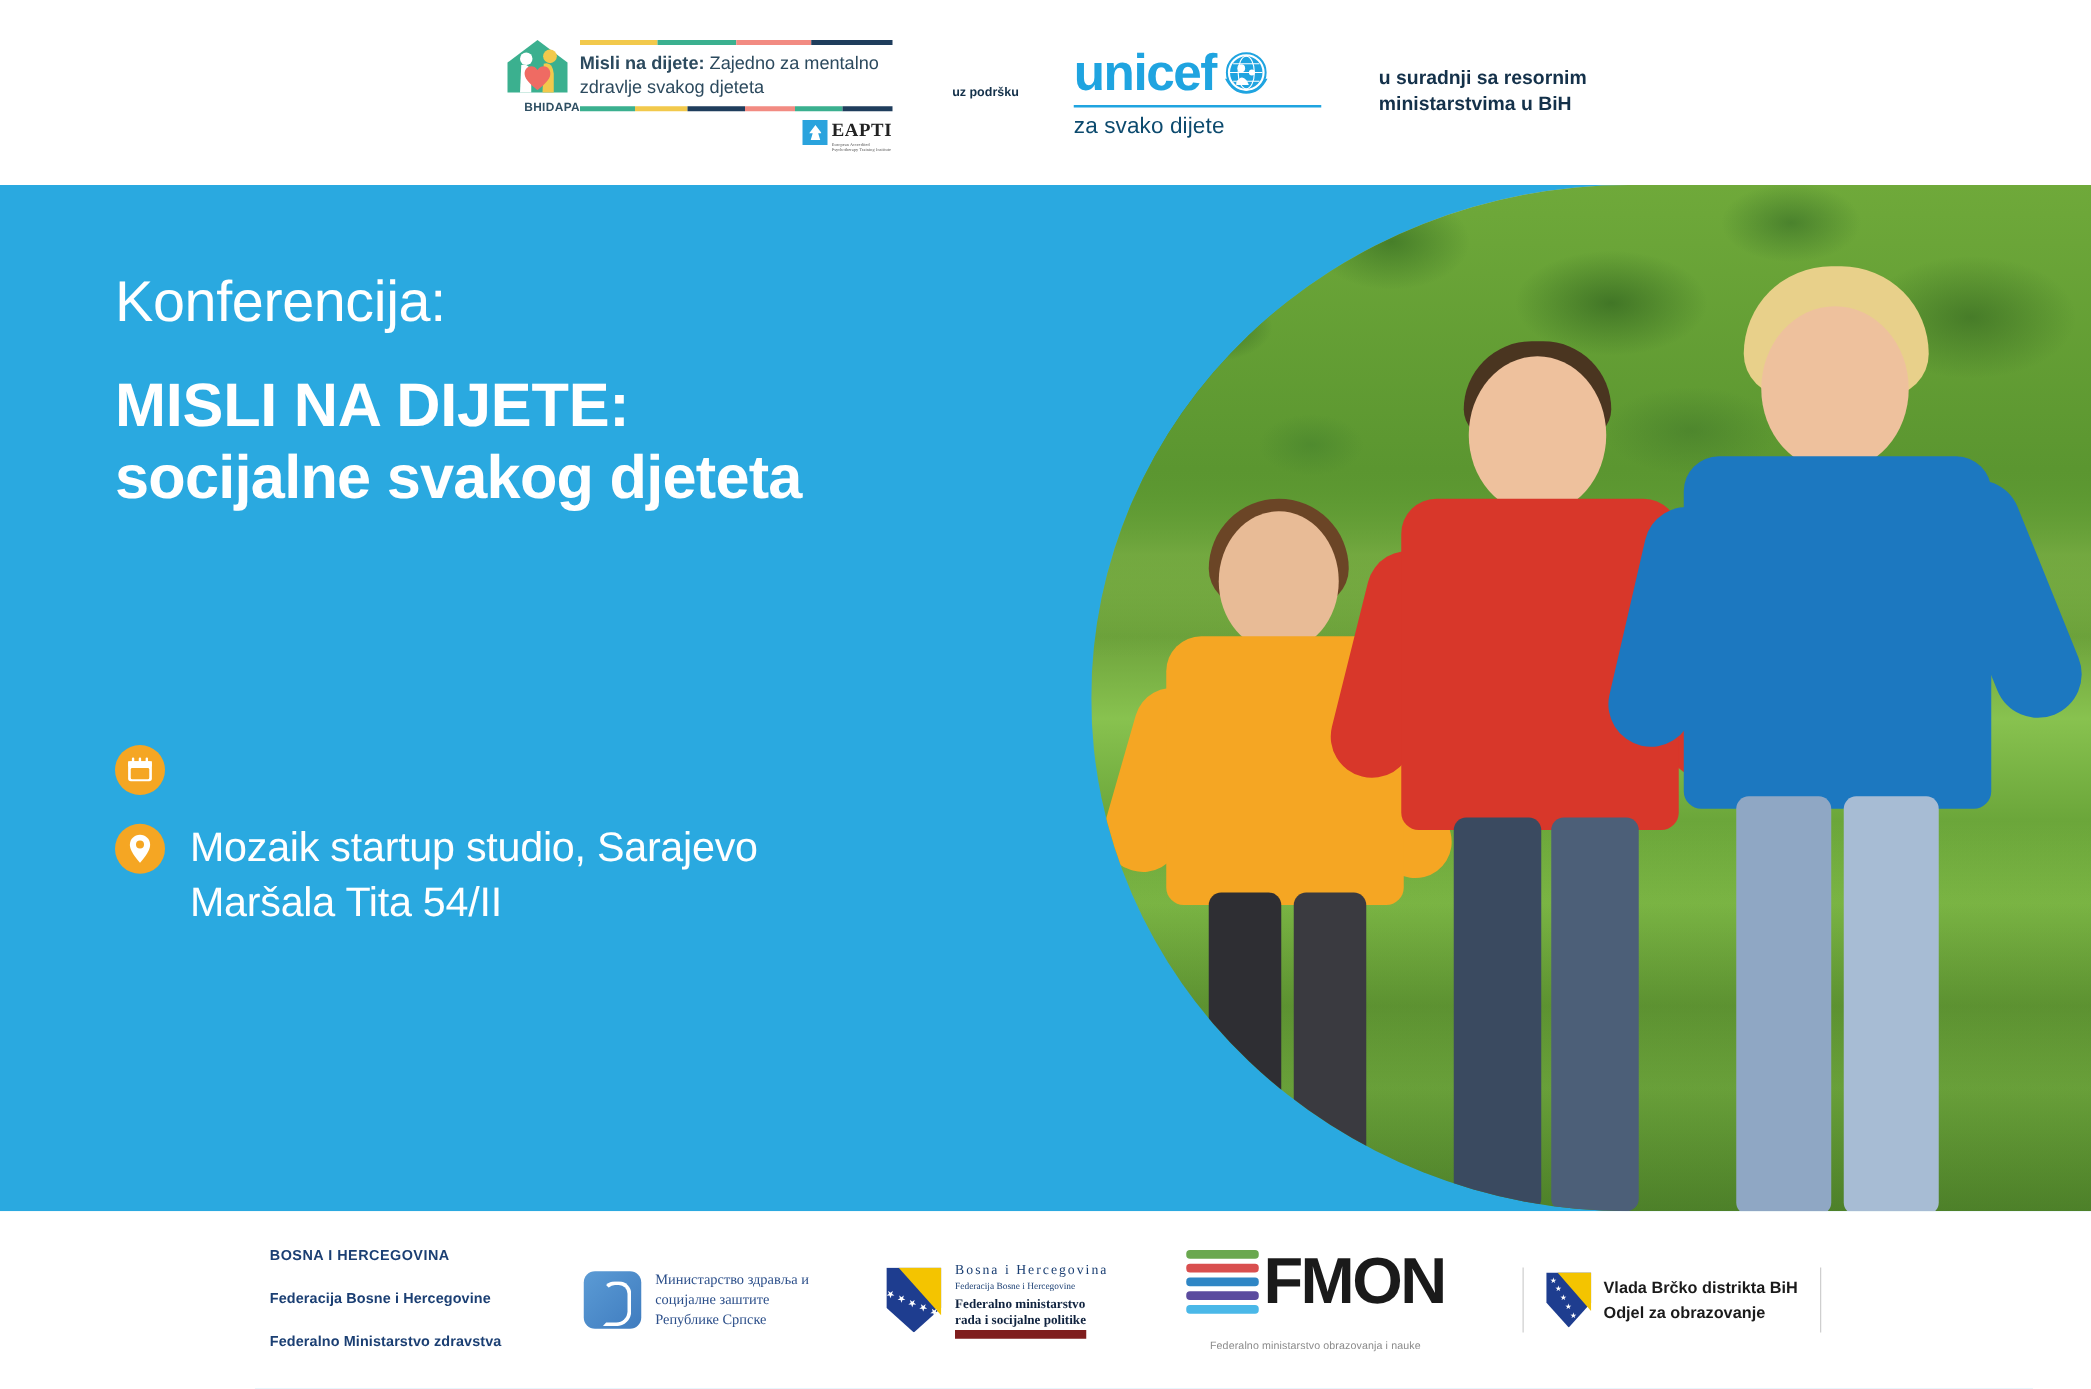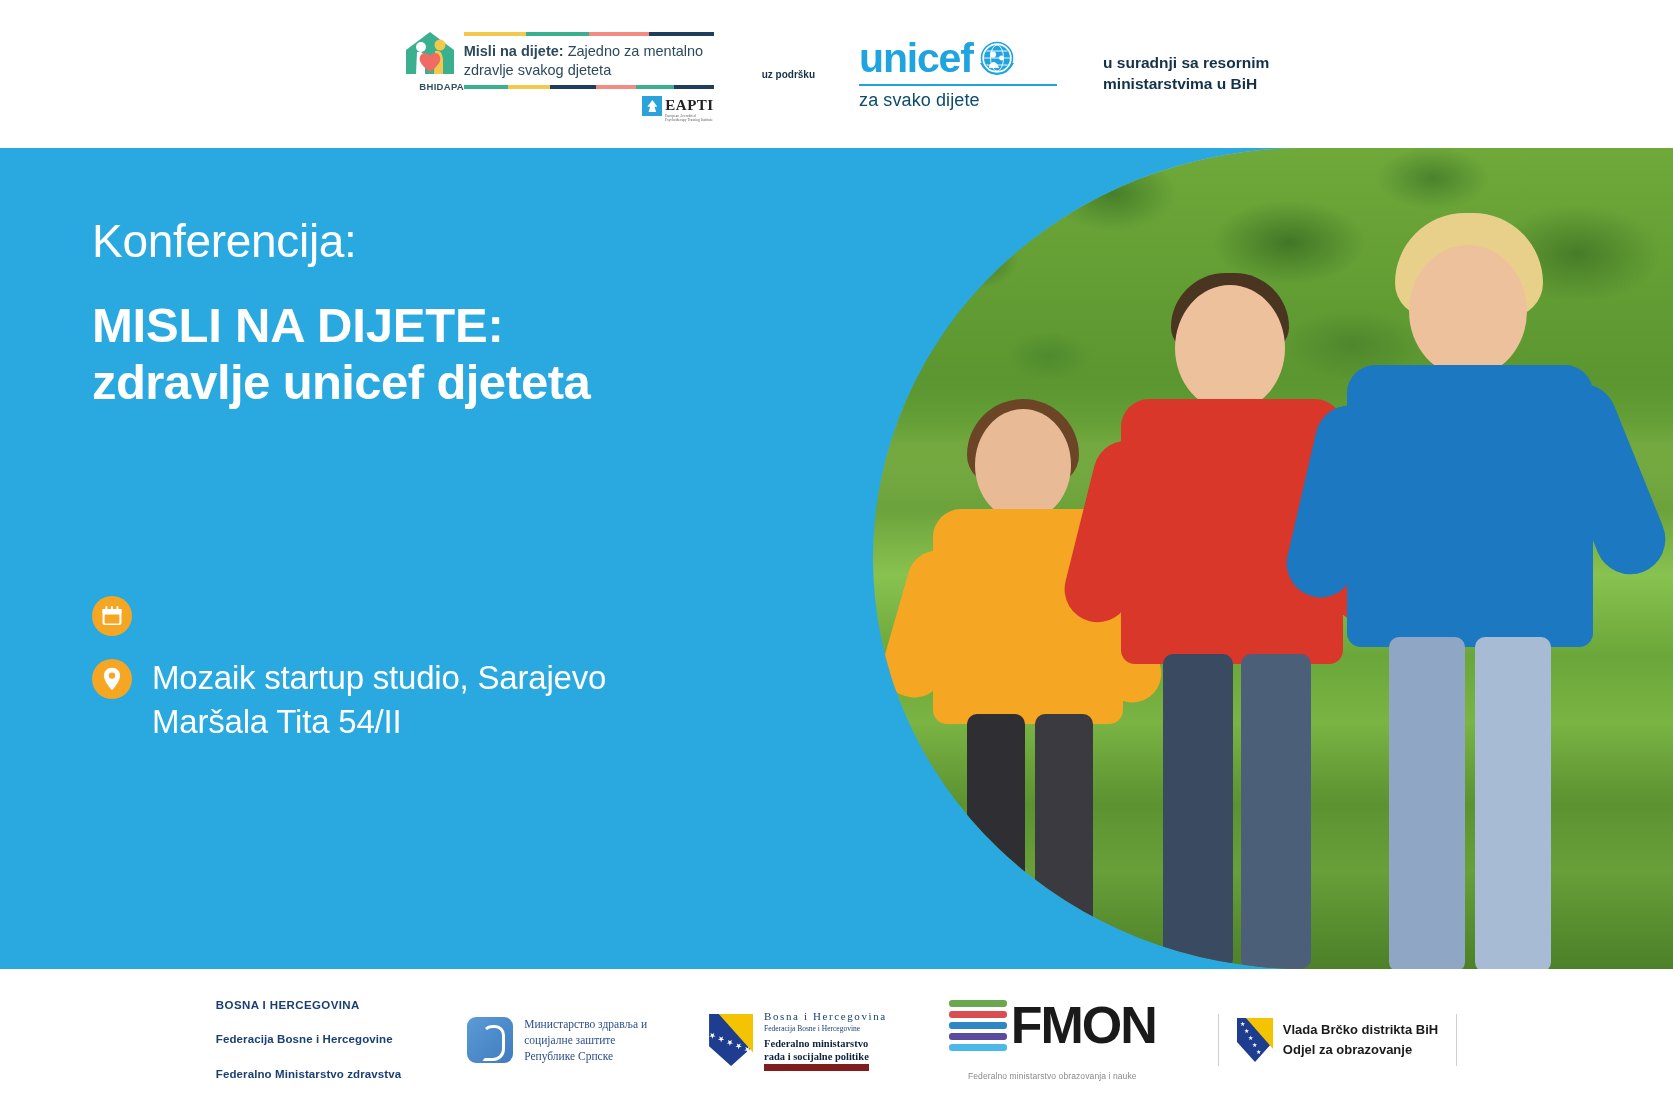--- a/index.html
+++ b/index.html
@@ -413,21 +413,21 @@
           <span class="legL"></span>
           <span class="legR"></span>
       </div>
     </div>
   </div>
 
   <div class="hero-text">
     <div class="kicker">Konferencija:</div>
     <div class="headline">
       <div class="l1">MISLI NA DIJETE:</div>
-      <div>zdravlje unicef djeteta</div>
+      <div>socijalne svakog djeteta</div>
     </div>
   </div>
 
   <div class="details">
 
     <div class="detail-row">
       <span class="detail-icon">
         <svg class="cal-glyph" viewBox="0 0 22 22" aria-hidden="true">
           <rect x="1.5" y="4" width="19" height="16" rx="2.2" fill="#ffffff"></rect>
           <rect x="1.5" y="4" width="19" height="4.2" fill="#ffffff"></rect>

